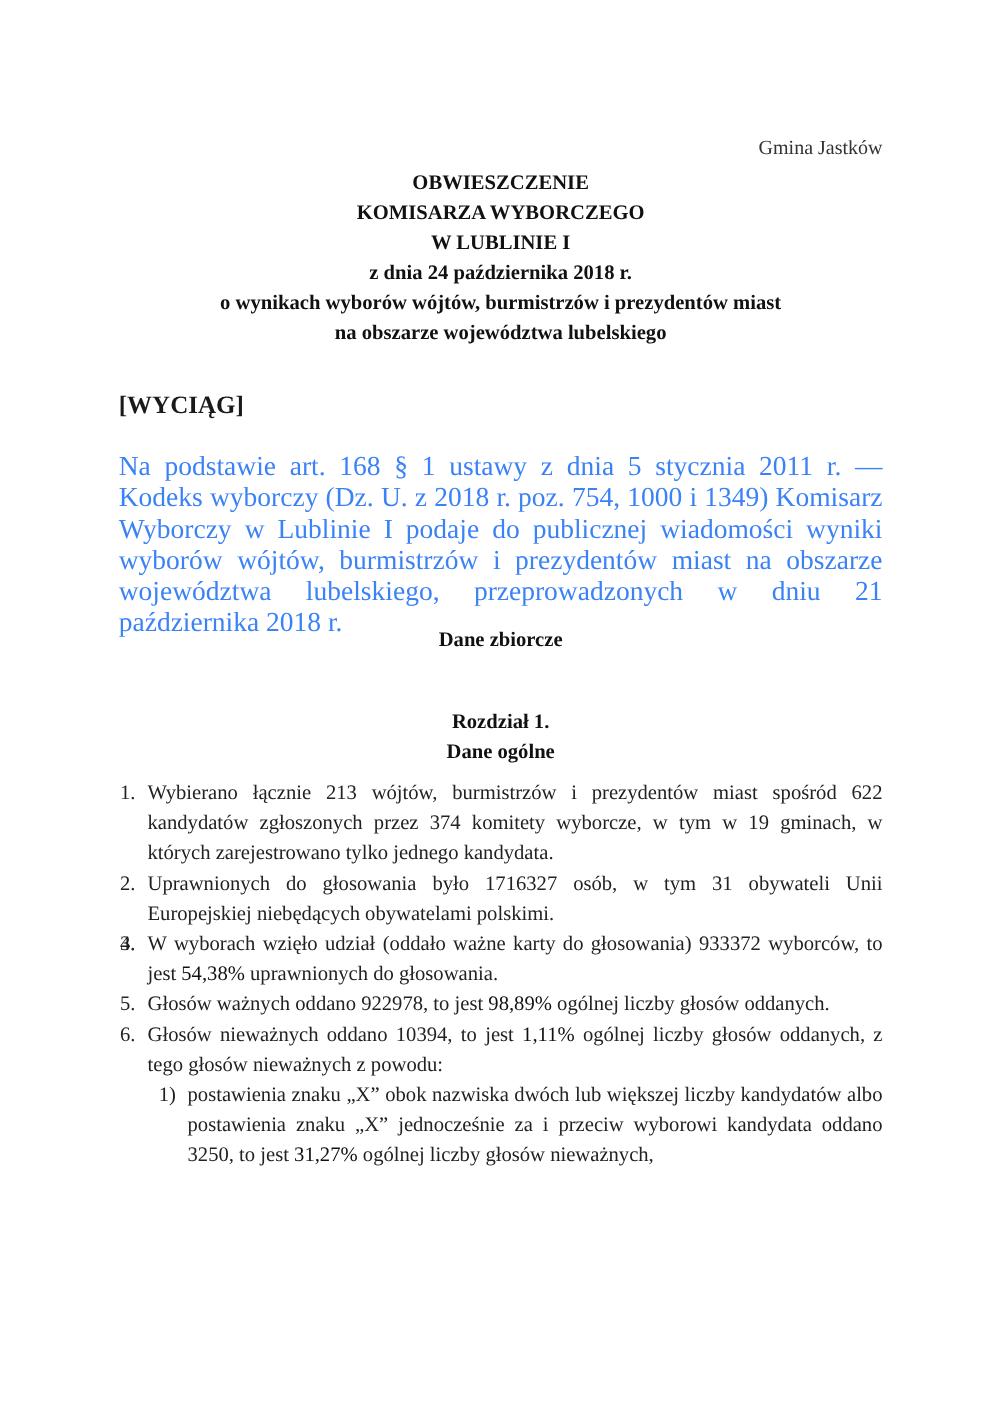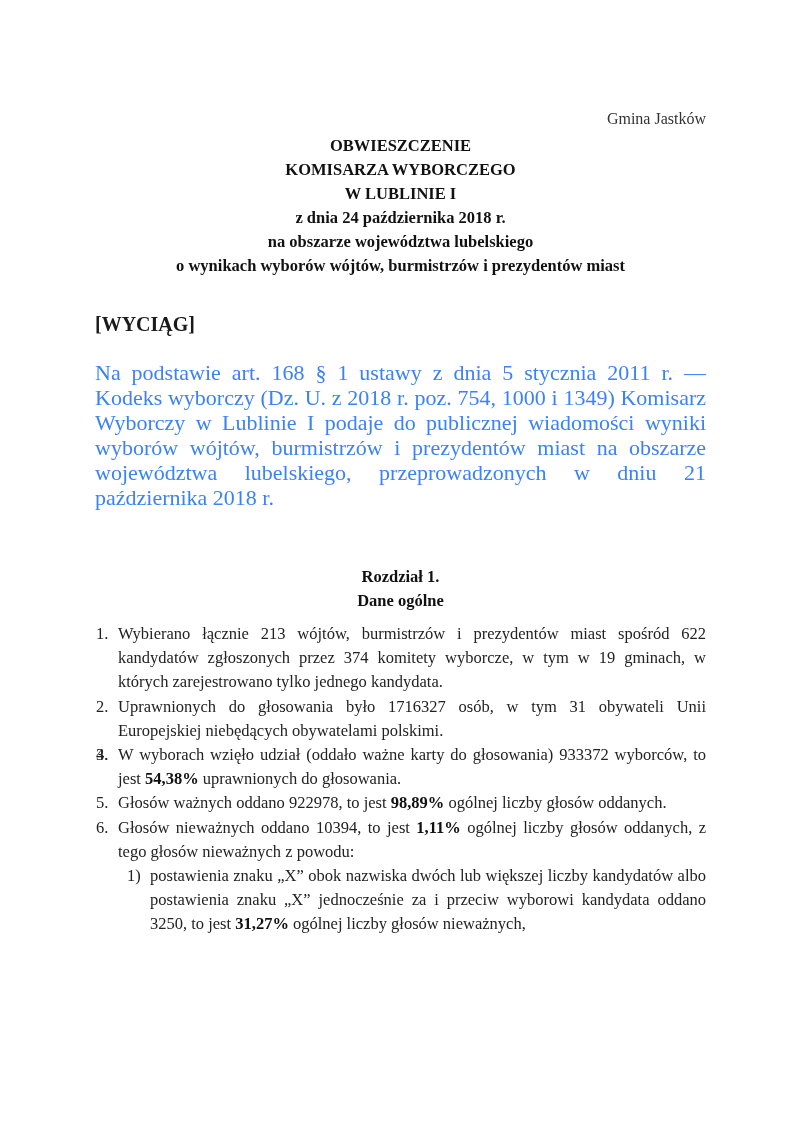--- a/index.html
+++ b/index.html
@@ -14,41 +14,42 @@
            line-height: 25px; text-align: justify; text-align-last: left; color: #3b82f6; }
   .part { position: absolute; left: 95px; width: 611px; text-align: center; font-weight: bold;
           font-size: 16.5px; line-height: 24px; color: #111; }
   .list { position: absolute; left: 95px; width: 611px; top: 622px; margin: 0; padding: 0;
           list-style: none; font-size: 16.5px; line-height: 24.2px; color: #222; }
   .list li { position: relative; padding-left: 23px; text-align: justify; }
   .list .num { position: absolute; left: 1px; top: 0; }
   .sublist { list-style: none; margin: 0; padding: 0; }
   .sublist li { padding-left: 32px; position: relative; }
   .sublist .num { left: 9px; }
-  b { font-weight: bold; color: #111; }
+  b { font-weight: normal; color: #111; }
 </style>
 </head>
 <body>
 
 <div class="top-right">Gmina Jastków</div>
 
 <div class="title-block">
   <div>OBWIESZCZENIE</div>
   <div>KOMISARZA WYBORCZEGO</div>
   <div>W LUBLINIE I</div>
   <div>z dnia 24 października 2018 r.</div>
+  <div>o wynikach wyborów wójtów, burmistrzów i prezydentów miast</div>
   <div>na obszarze województwa lubelskiego</div>
-  <div>o wynikach wyborów wójtów, burmistrzów i prezydentów miast</div>
 </div>
 
 <div class="extract">[WYCIĄG]</div>
 
 <div class="intro">Na podstawie art. 168 § 1 ustawy z dnia 5 stycznia 2011 r. — Kodeks wyborczy (Dz. U. z 2018 r. poz. 754, 1000 i 1349) Komisarz Wyborczy w Lublinie I podaje do publicznej wiadomości wyniki wyborów wójtów, burmistrzów i prezydentów miast na obszarze województwa lubelskiego, przeprowadzonych w dniu 21 października 2018 r.</div>
 
 <div class="part" style="top:500px;">
+  <div>Dane zbiorcze</div>
 </div>
 
 <div class="part" style="top:565px;">
   <div>Rozdział 1.</div>
   <div>Dane ogólne</div>
 </div>
 
 <ol class="list">
   <li>
     <span class="num">1.</span>

